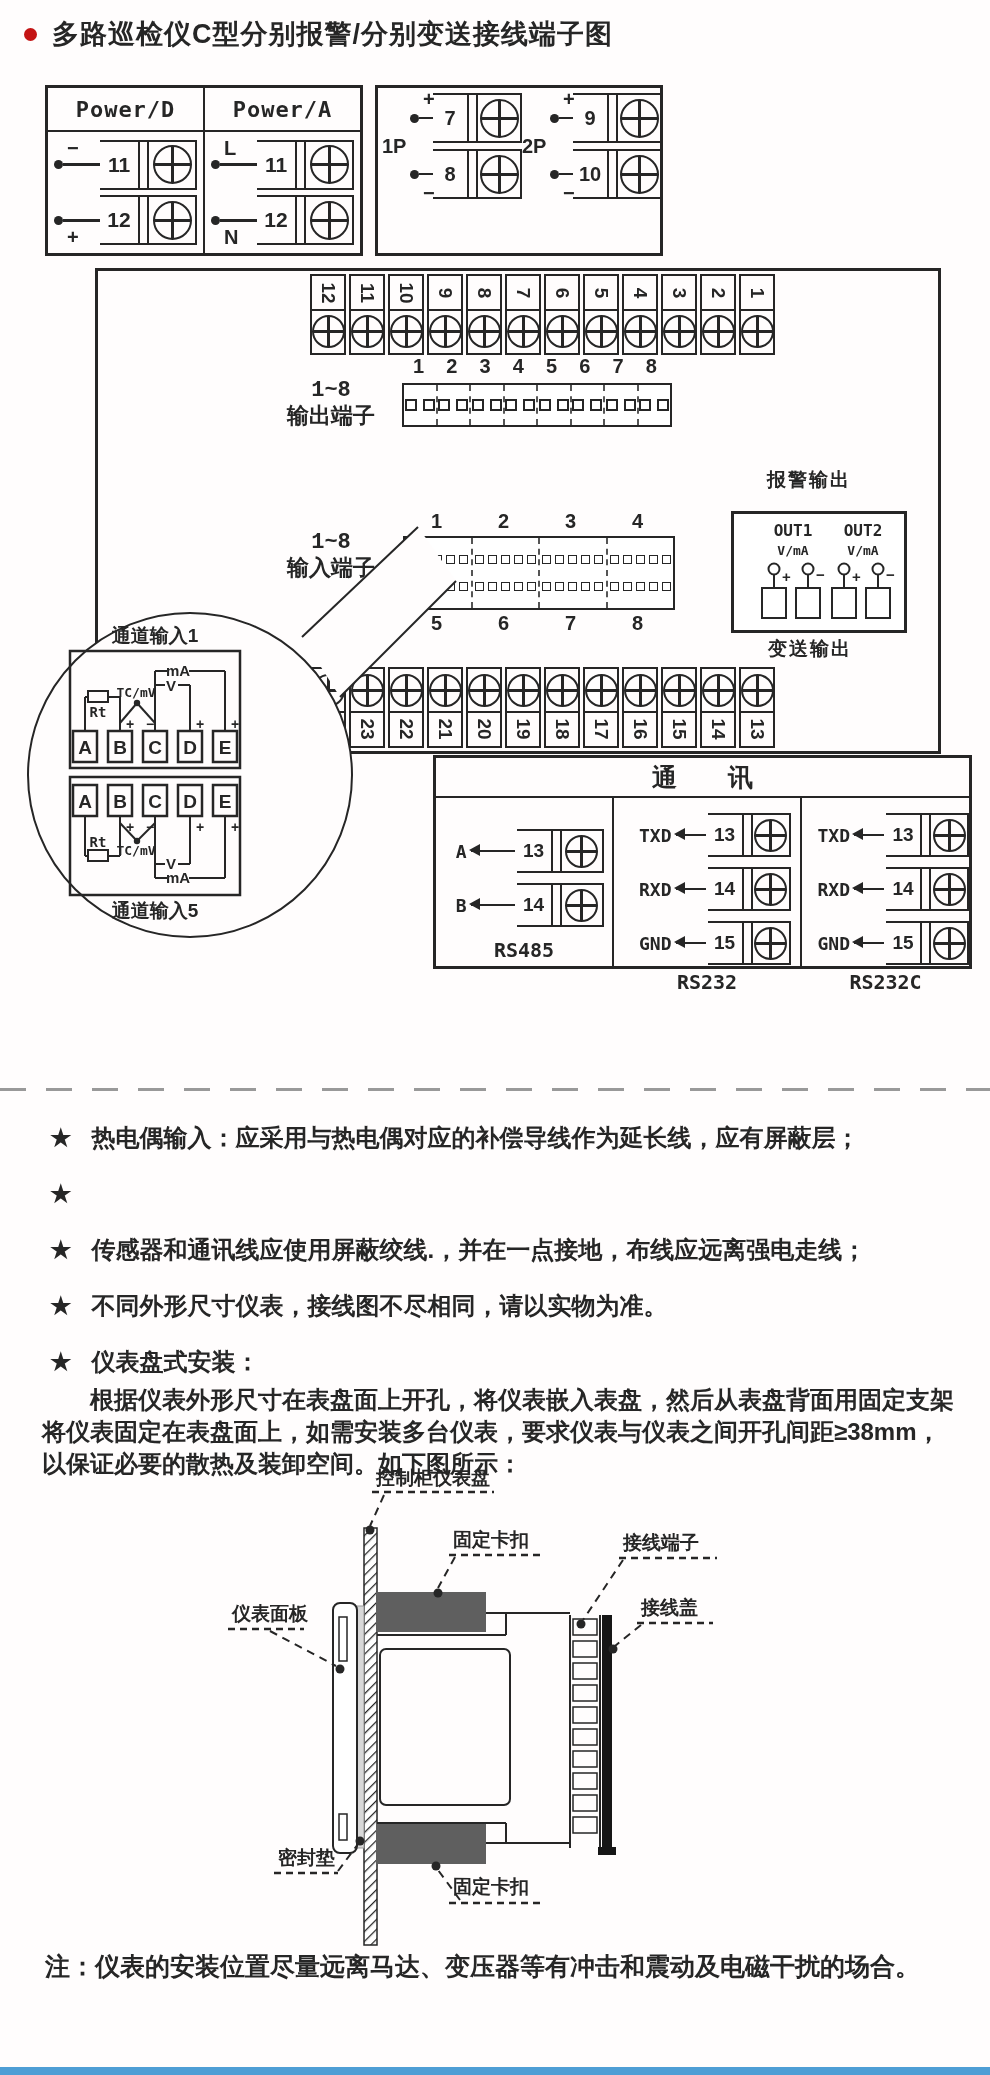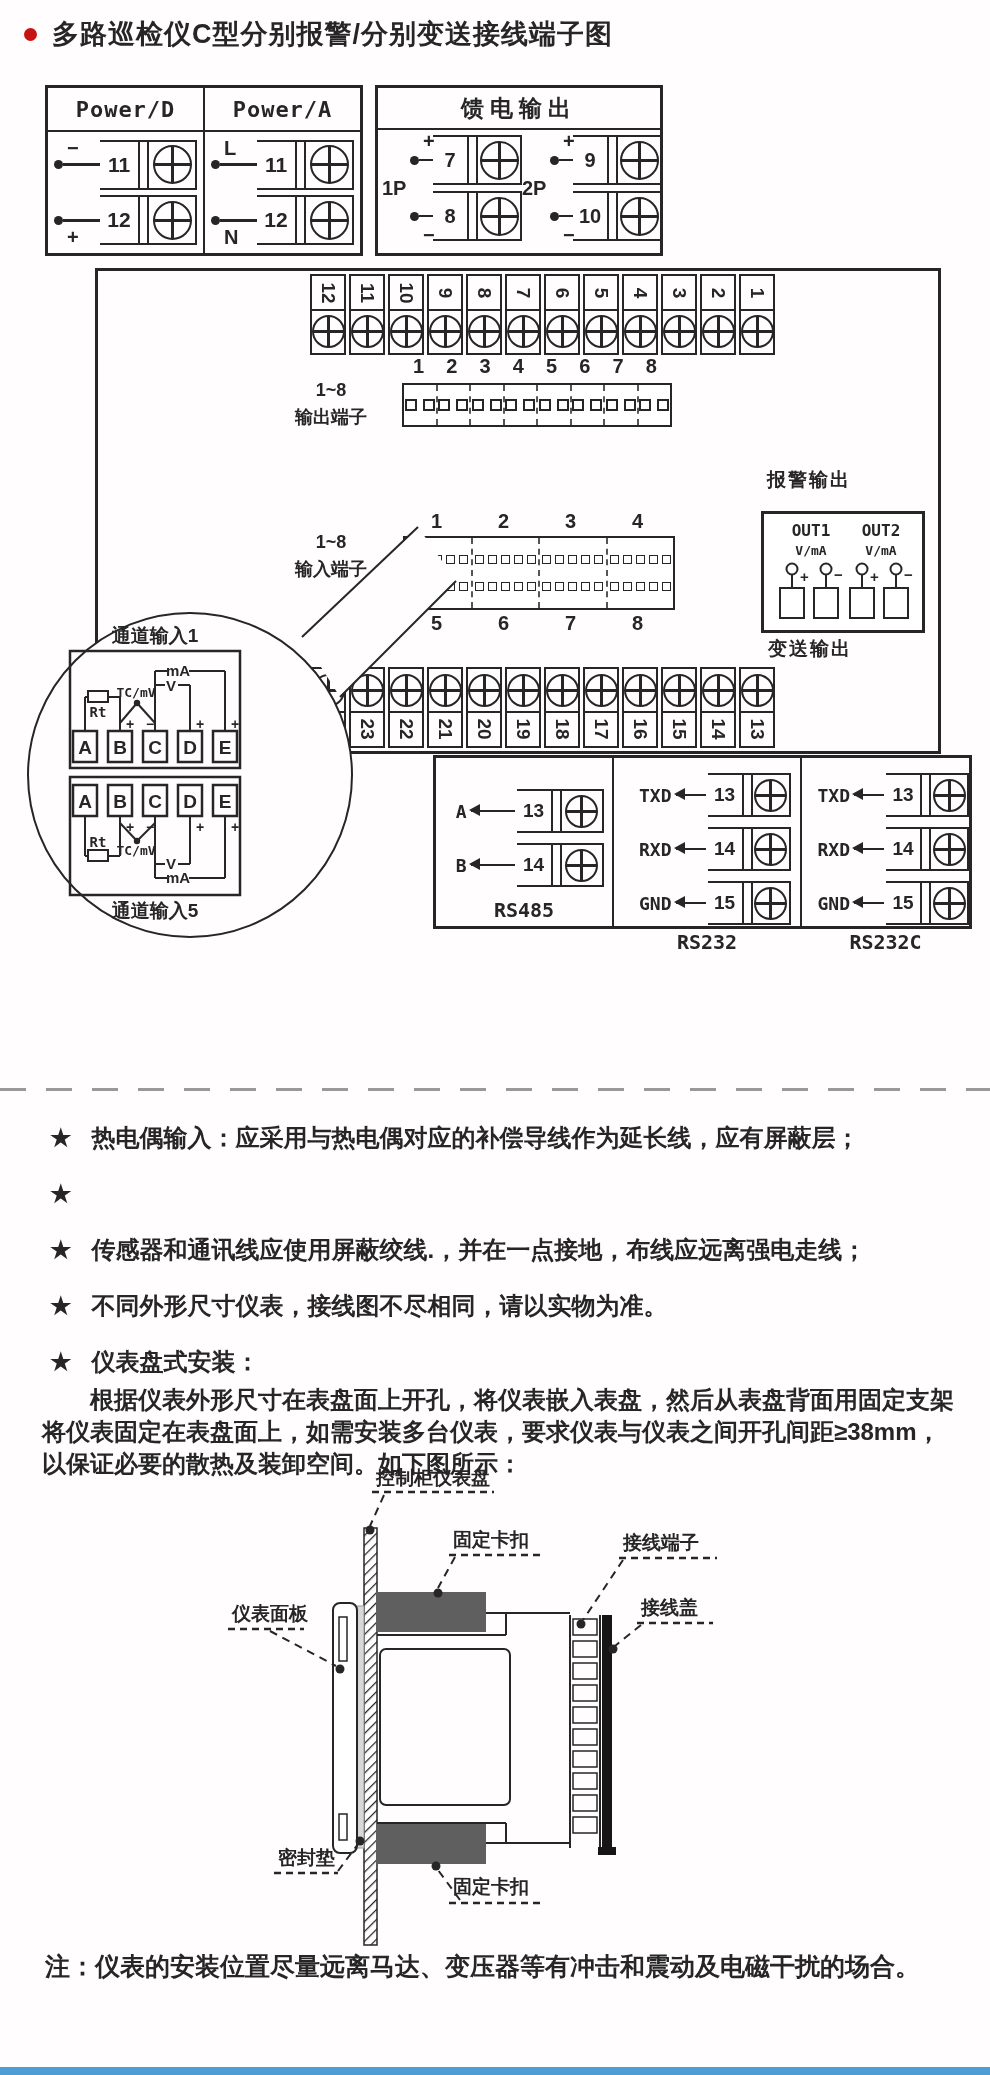--- a/index.html
+++ b/index.html
@@ -59,21 +59,21 @@
 
   
   .mainbox{left:95px;top:268px;width:840px;height:480px;border:3px solid var(--ink);}
   .strip{display:flex;gap:3px;}
   .tcell{width:36px;flex:none;}
   .numbox{height:33px;border:2.5px solid var(--ink);display:flex;align-items:center;justify-content:center;}
   .numbox span{transform:rotate(90deg);font-size:19px;font-weight:bold;display:block;}
   .scrbox{height:42px;border:2.5px solid var(--ink);display:flex;align-items:center;justify-content:center;}
   .strip.topstrip .scrbox{margin-top:-2.5px;}
   .strip.botstrip .numbox{margin-top:-2.5px;}
-  .blklab{text-align:center;font-size:18px;font-weight:bold;line-height:27px;}
+  .blklab{text-align:center;font-size:22px;font-weight:bold;line-height:27px;font-family:Liberation Mono, monospace;}
   .numrow{display:flex;}
   .numrow span{flex:1;text-align:center;font-size:20px;font-weight:bold;}
   .oconn{border:2.5px solid var(--ink);display:flex;background:#fff;}
   .ocell{flex:1;display:flex;align-items:center;justify-content:center;gap:6px;border-right:2px dashed #555;}
   .ocell:last-child{border-right:none;}
   .sq{width:8px;height:8px;border:2px solid var(--ink);flex:none;}
   .sq7{width:7px;height:7px;border:1.5px solid var(--ink);flex:none;}
   .iconn{border:2.5px solid var(--ink);display:flex;background:#fff;}
   .icell{flex:1;display:flex;flex-direction:column;align-items:center;justify-content:space-evenly;border-right:2px dashed #555;}
   .icell:last-child{border-right:none;}
@@ -190,21 +190,20 @@
               <span class="sc">
                 <span class="screw s36"></span>
               </span>
             </span>
         </div>
       </div>
     </div>
   </div>
 
   <div class="abs feedbox">
-    <div class="feed-head">馈电输出</div>
     <div class="feed-body">
       <div class="feed-group">
         <span class="feed-gl">1P</span>
         <div class="feed-rows">
           <div class="lead-row feed-row">
             <span class="dot"></span>
             <span class="sgn above">+</span>
             <span class="wire"></span>
             <span class="term">
                 <span class="n">7</span>
@@ -488,21 +487,21 @@
           </div>
       </div>
     </div>
     <div class="abs numrow" style="left:305px;top:341px;width:268px;">
       <span>5</span>
       <span>6</span>
       <span>7</span>
       <span>8</span>
     </div>
 
-    <div class="abs relaybox" style="left:663px;top:240px;width:158px;height:116px;">
+    <div class="abs relaybox" style="left:633px;top:240px;width:158px;height:116px;padding-left:12px;">
       <svg width="152" height="110" viewBox="0 0 152 110">
         <text x="47" y="22" font-size="16" text-anchor="middle" class="mono">OUT1</text>
         <text x="117" y="22" font-size="16" text-anchor="middle" class="mono">OUT2</text>
         <text x="47" y="41" font-size="13" text-anchor="middle" class="mono">V/mA</text>
         <text x="117" y="41" font-size="13" text-anchor="middle" class="mono">V/mA</text>
         <circle cx="28" cy="55" r="5.5" class="ln"></circle>
           <text x="36" y="68" font-size="15">+</text>
         <line x1="28" y1="61" x2="28" y2="74" class="ln"></line>
           <rect x="16" y="74" width="24" height="30" class="ln"></rect>
         <circle cx="62" cy="55" r="5.5" class="ln"></circle>
@@ -692,20 +691,21 @@
     <line x1="168" y1="379" x2="180" y2="379" class="ln"></line>
     <line x1="180" y1="331" x2="180" y2="379" class="ln"></line>
     <line x1="145" y1="393" x2="157" y2="393" class="ln"></line>
     <text x="168" y="398" font-size="15" text-anchor="middle">mA</text>
     <line x1="179" y1="393" x2="215" y2="393" class="ln"></line>
     <line x1="215" y1="331" x2="215" y2="393" class="ln"></line>
     <text x="145" y="432" font-size="19" text-anchor="middle">通道输入5</text>
   </svg>
 
   <div class="abs commtab">
+    <div class="comm-title">通 讯</div>
     <div class="comm-body">
       <div class="comm-col d1 cw1">
         <div class="comm-row">
           <span class="clab short">A</span>
           <span class="arrow aw44"></span>
           <span class="term small">
               <span class="n">13</span>
               <span class="bar"></span>
               <span class="sc" style="width:40px;">
                 <span class="screw s30"></span>

